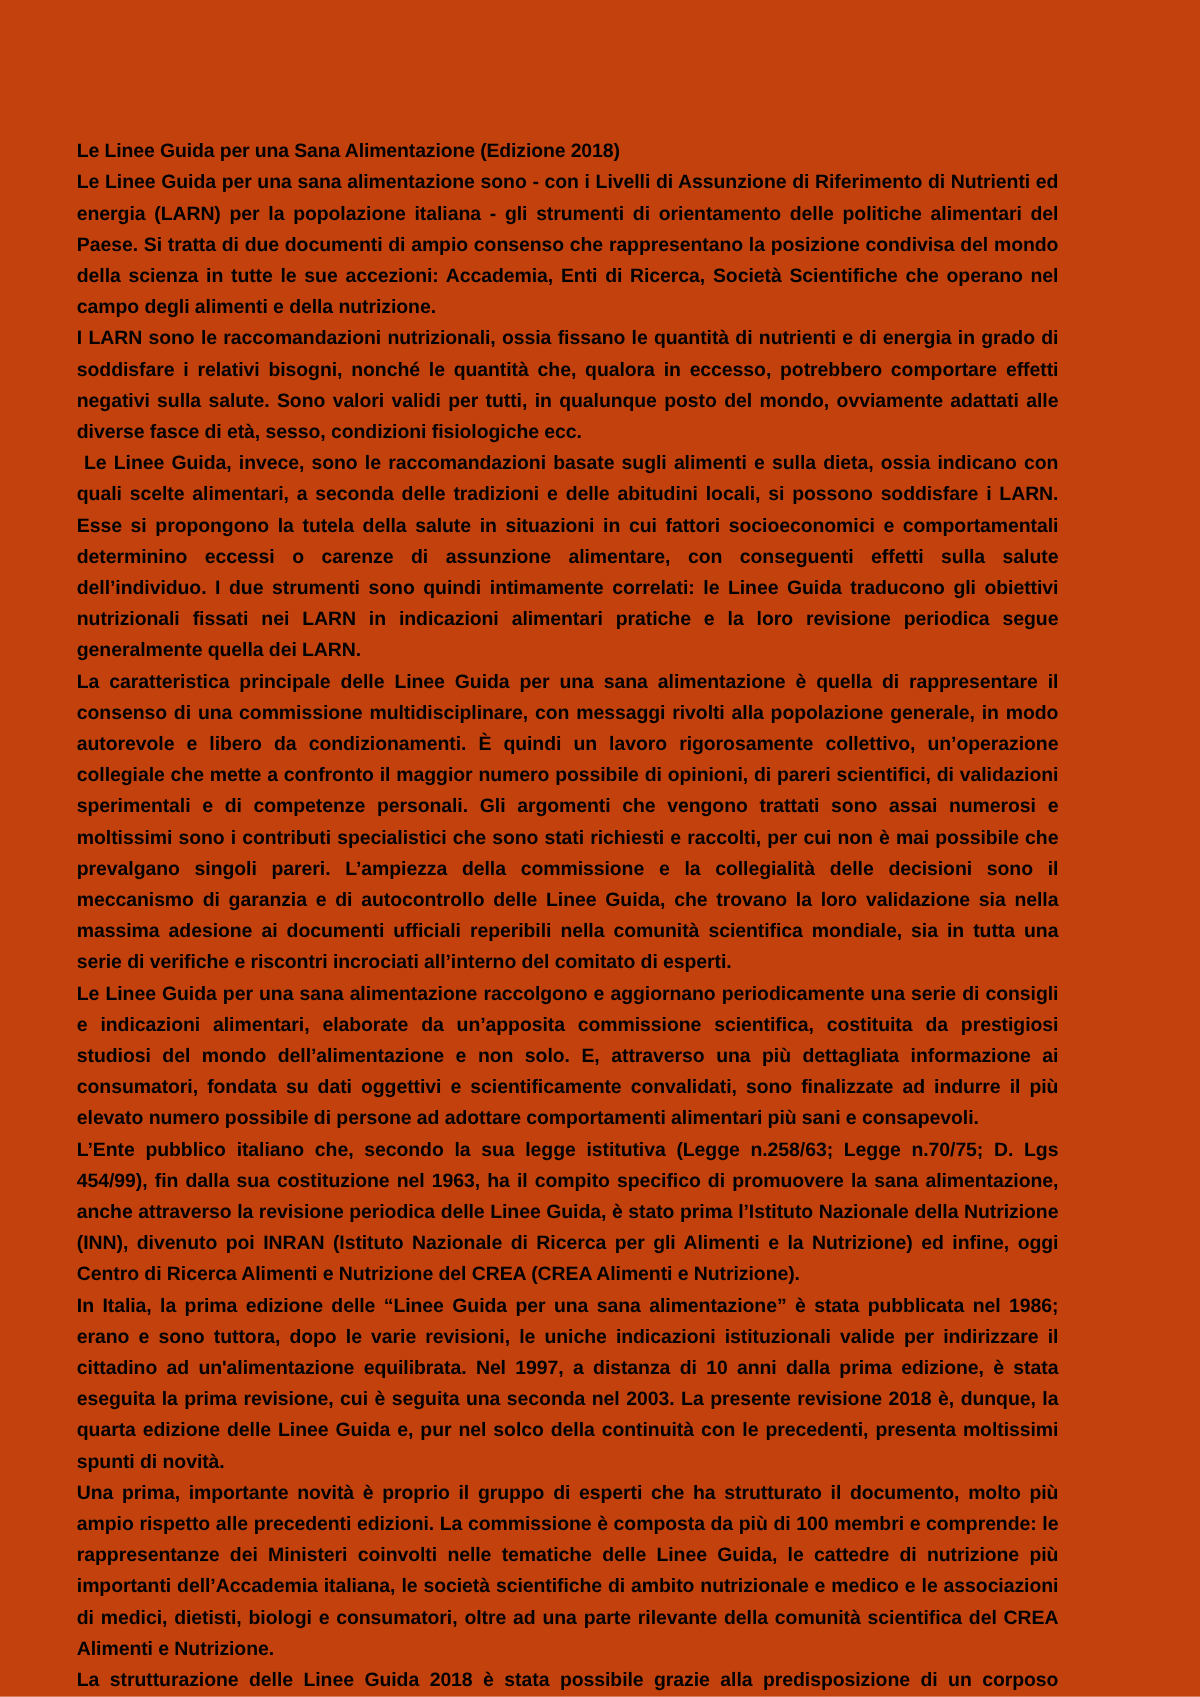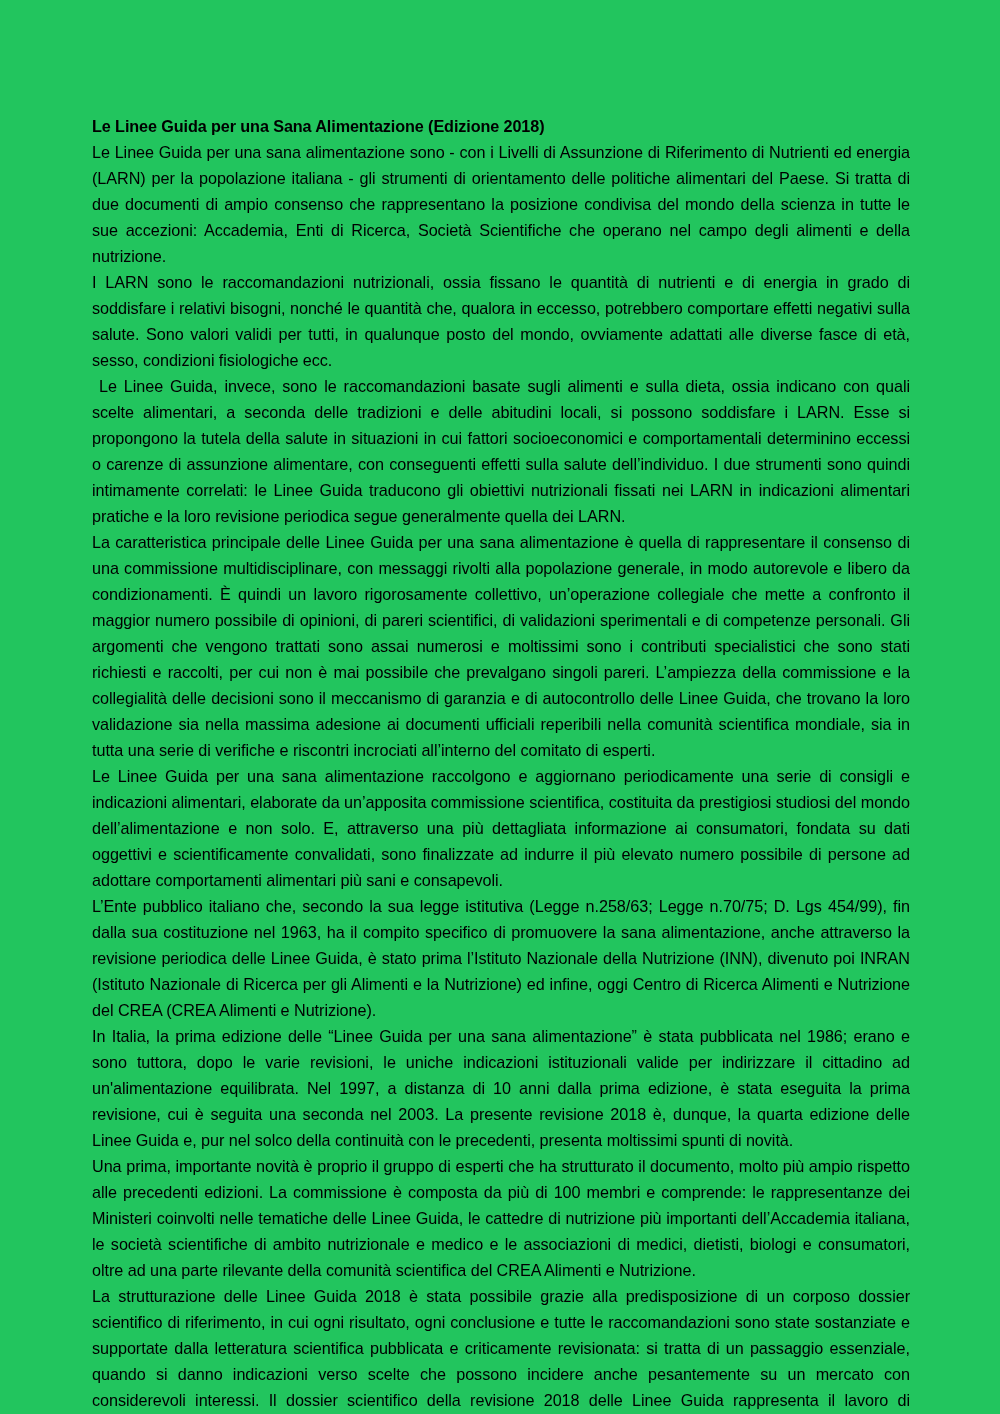--- a/index.html
+++ b/index.html
@@ -12,22 +12,22 @@
     width: 1000px;
     height: 1414px;
     font-family: "Liberation Sans", "DejaVu Sans", sans-serif;
     color: #000000;
     overflow: hidden;
   }
   #document-page {
     box-sizing: border-box;
     width: 1000px;
     height: 1414px;
-    padding: 113px 90px 0 92px;
-    background: #22c55e;
+    padding: 113px 90px 0 64px;
+    background: #c2410c;
   }
   .doc-body {
     width: 818px;
   }
   .doc-heading {
     font-size: 16.2px;
     line-height: 26px;
     font-weight: bold;
     text-align: left;
     margin: 0;
@@ -37,20 +37,21 @@
   .doc-para {
     font-size: 16.2px;
     line-height: 26px;
     text-align: justify;
     text-justify: inter-word;
     margin: 0;
     letter-spacing: -0.05px;
     word-spacing: 0px;
     white-space: pre-wrap;
     hyphens: none;
+    font-weight: bold;
     -webkit-hyphens: none;
   }
 </style>
 </head>
 <body>
 
 <div id="document-page">
   <div class="doc-body">
 
     <p class="doc-heading">Le Linee Guida per una Sana Alimentazione (Edizione 2018)</p>

